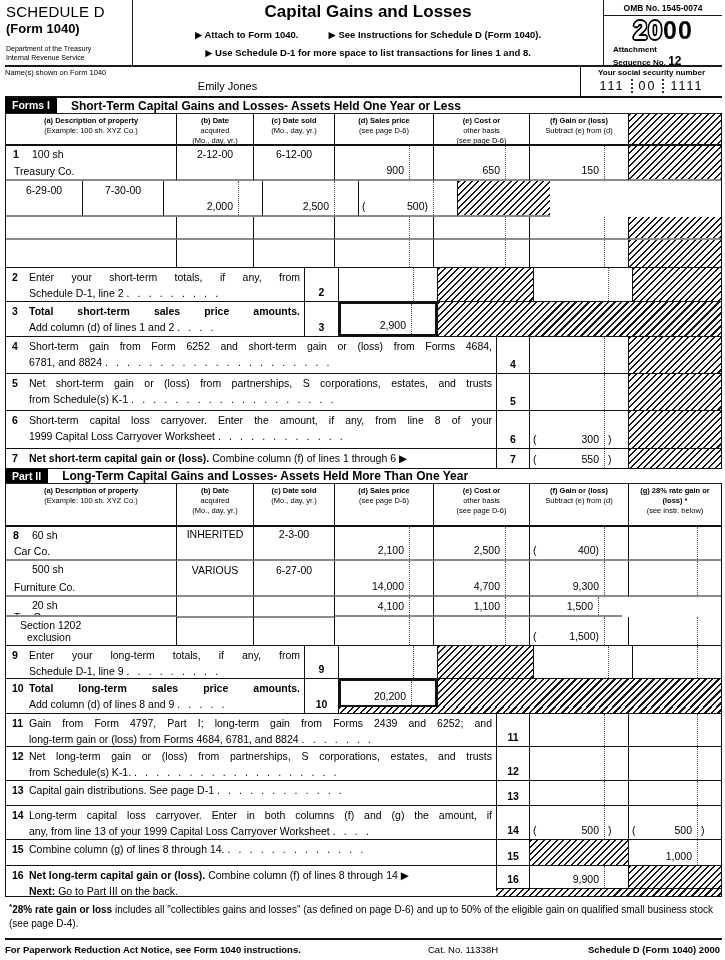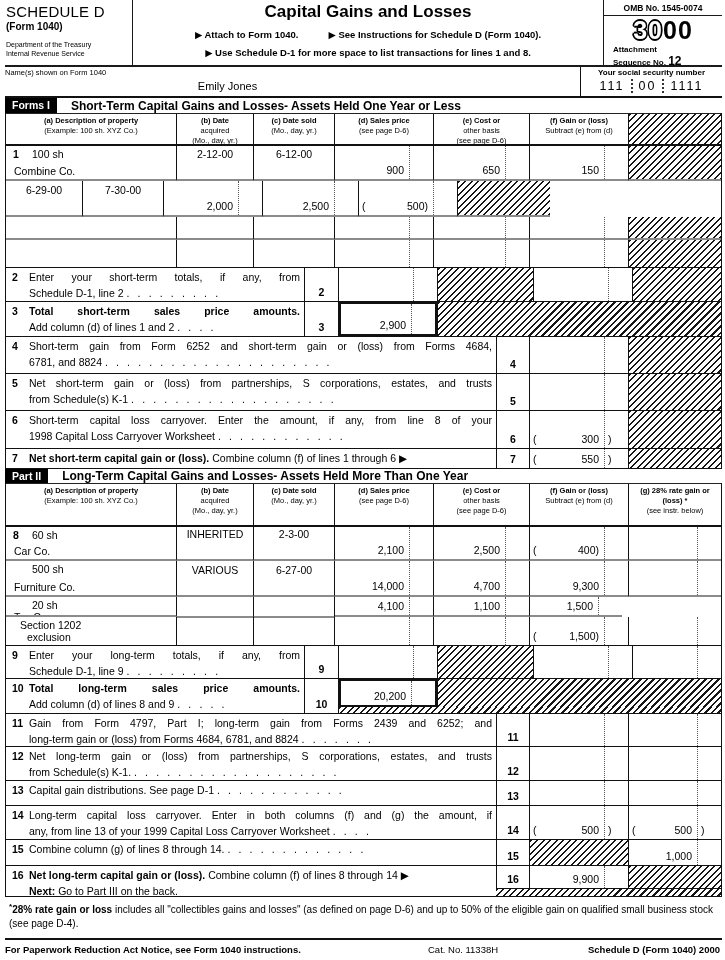--- a/index.html
+++ b/index.html
@@ -8,21 +8,21 @@
 #page { position:relative; width:725px; height:960px; background:#fff; margin:0 auto;
         padding:0 3px 0 5px; overflow:hidden; }
 
 
 .hatch { background:repeating-linear-gradient(135deg,#161616 0,#161616 1.7px,#fff 1.7px,#fff 4.6px); }
 
 
 .hdr { display:flex; height:67px; border-bottom:2px solid #1a1a1a; }
 .hdr-l { width:128px; border-right:1.5px solid #1a1a1a; padding:3px 2px 0 1px; }
 .sched { font-size:15px; font-weight:normal; letter-spacing:.2px; }
-.formno { font-size:10px; font-weight:bold; margin-top:1px; }
+.formno { font-size:13px; font-weight:bold; margin-top:1px; }
 .dept { font-size:7px; margin-top:8px; line-height:1.3; }
 .hdr-c { flex:1; text-align:center; padding-top:2px; }
 .htitle { font-size:17px; font-weight:bold; }
 .hbul1 { display:flex; justify-content:center; gap:30px; font-size:9.5px; font-weight:bold; margin-top:7px; }
 .hbul2 { font-size:9.5px; font-weight:bold; margin-top:7px; }
 .hdr-r { width:119px; border-left:1.5px solid #1a1a1a; text-align:center; }
 .omb { font-size:8.5px; font-weight:bold; padding:3px 0 2px; border-bottom:1.5px solid #1a1a1a; }
 .year { font-size:25px; font-weight:bold; line-height:1; margin-top:2px; letter-spacing:1px; }
 .y-out { color:#fff; text-shadow:-1.2px -1.2px 0 #000,1.2px -1.2px 0 #000,-1.2px 1.2px 0 #000,1.2px 1.2px 0 #000,-1.6px 0 0 #000,1.6px 0 0 #000,0 -1.6px 0 #000,0 1.6px 0 #000; }
 .att { font-size:8px; font-weight:bold; text-align:left; padding-left:9px; margin-top:2px; }
@@ -118,21 +118,21 @@
     <div class="hdr-c">
       <div class="htitle">Capital Gains and Losses</div>
       <div class="hbul1">
         <span>▶ Attach to Form 1040.</span>
         <span>▶ See Instructions for Schedule D (Form 1040).</span>
       </div>
       <div class="hbul2">▶ Use Schedule D-1 for more space to list transactions for lines 1 and 8.</div>
     </div>
     <div class="hdr-r">
       <div class="omb">OMB No. 1545-0074</div>
-      <div class="year"><span class="y-out">30</span><span>00</span></div>
+      <div class="year"><span class="y-out">20</span><span>00</span></div>
       <div class="att">Attachment</div>
       <div class="seq"><span>Sequence No.</span> <span class="seqno">12</span></div>
     </div>
   </div>
 
   <div class="name-row">
     <div class="name-l">
       <div class="name-label">Name(s) shown on Form 1040</div>
       <div class="name-val">Emily Jones</div>
     </div>
@@ -159,21 +159,21 @@
       <div class="c wc"><b>(c) Date sold</b><br><span>(Mo., day, yr.)</span></div>
       <div class="c wd"><b>(d) Sales price</b><br><span>(see page D-6)</span></div>
       <div class="c we"><b>(e) Cost or</b><br><span>other basis</span><br><span>(see page D-6)</span></div>
       <div class="c wf"><b>(f) Gain or (loss)</b><br><span>Subtract (e) from (d)</span></div>
       <div class="c wg hatch"></div>
     </div>
 
     <div class="trow erow sep-gray" style="height:35px">
       <div class="c wa dcell">
         <div class="d-top"><span class="d-ln">1</span><span>100 sh</span></div>
-        <div class="d-bot">Combine Co.</div>
+        <div class="d-bot">Treasury Co.</div>
       </div>
       <div class="c wb datec">2-12-00</div>
       <div class="c wc datec">6-12-00</div>
       <div class="c wd mc">
           <span class="v">900</span>
           <span class="cents"></span>
         </div>
       <div class="c we mc">
           <span class="v">650</span>
           <span class="cents"></span>
@@ -308,21 +308,21 @@
           <span class="v"></span>
           <span class="cents"></span>
         </div>
       <div class="c wg hatch"></div>
     </div>
 
     <div class="trow lrow sep-thin" style="height:38px">
       <div class="c wt4 ltext">
         <span class="lno">6</span>
         <div class="ltxt just">Short-term capital loss carryover. Enter the amount, if any, from line 8 of your</div>
-        <div class="ltxt">1998 Capital Loss Carryover Worksheet  .  .  .  .  .  .  .  .  .  .  .  .</div>
+        <div class="ltxt">1999 Capital Loss Carryover Worksheet  .  .  .  .  .  .  .  .  .  .  .  .</div>
       </div>
       <div class="c wnb4 nb">6</div>
       <div class="c wf mc">
           <span class="pl">(</span>
           <span class="v">300</span>
           <span class="cents">)</span>
         </div>
       <div class="c wg hatch"></div>
     </div>
 

